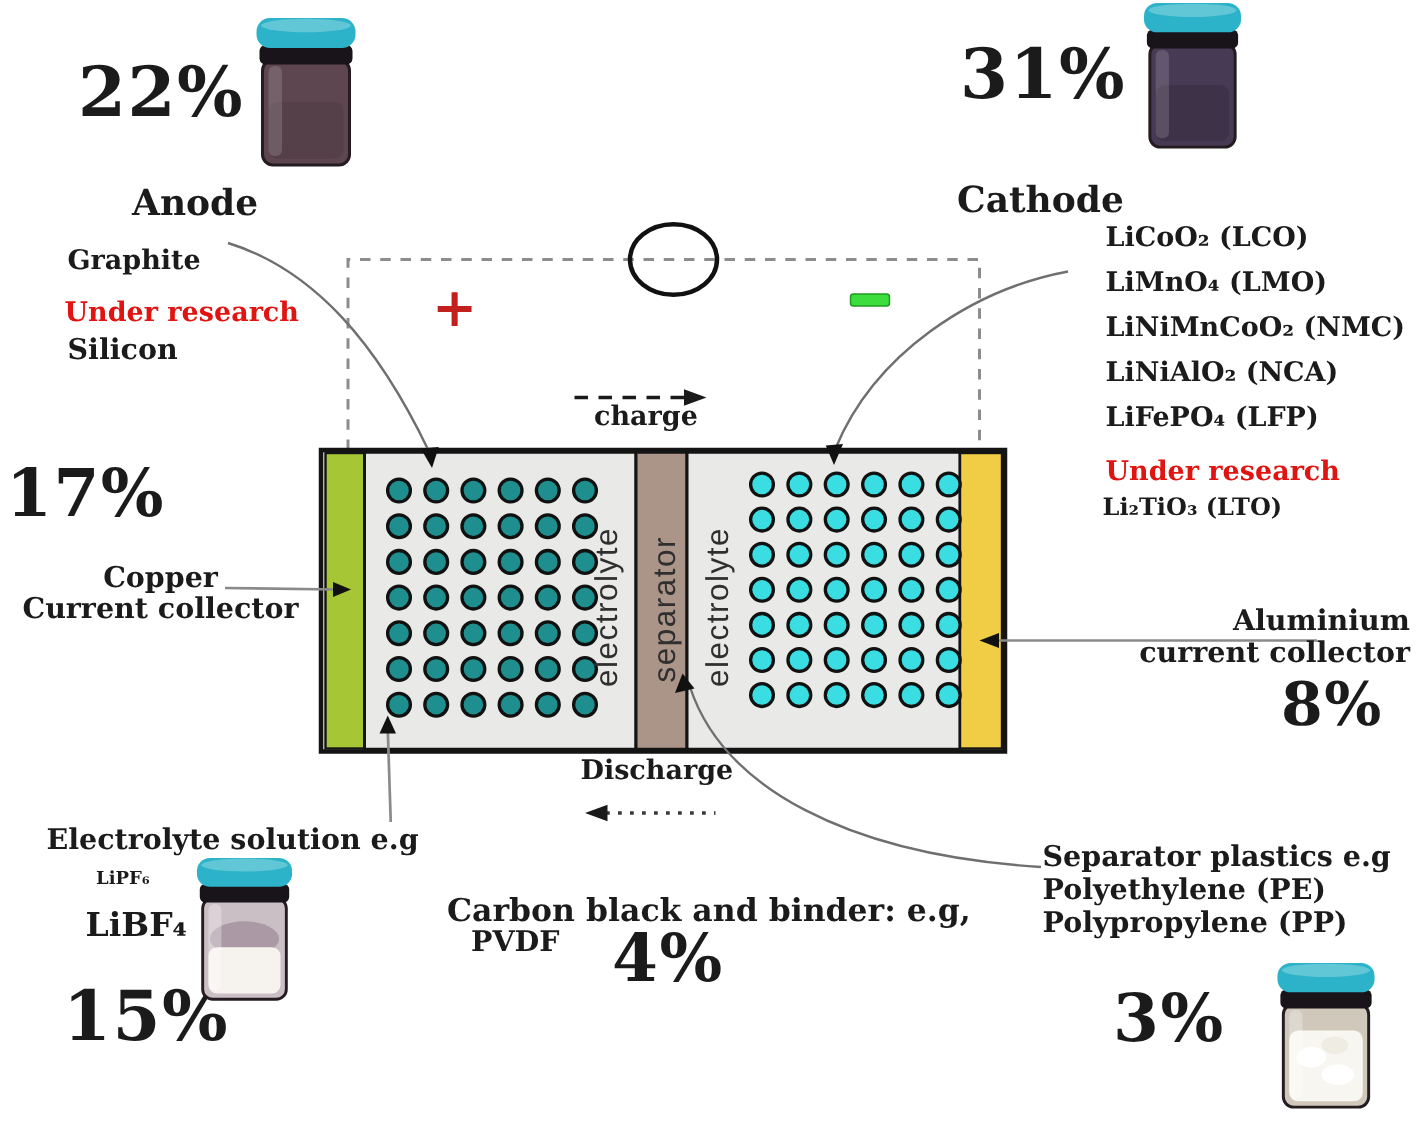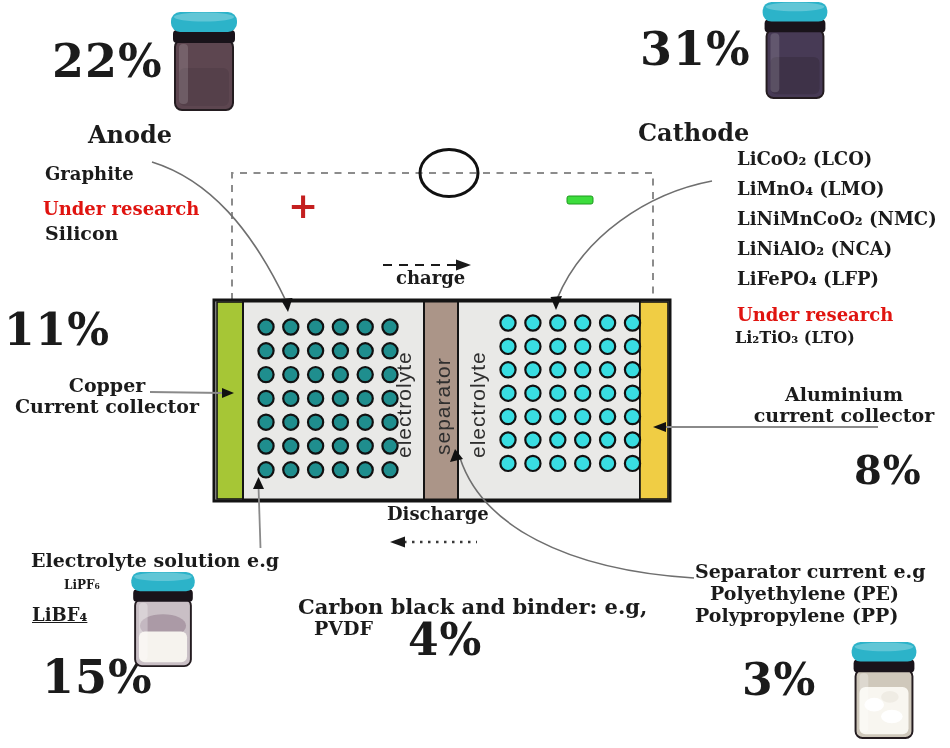--- a/index.html
+++ b/index.html
@@ -157,56 +157,56 @@
   </svg>
 
   <div class="t pct" style="left:52px;top:36px;font-size:46px;">22%</div>
   <div class="t pct" style="left:640px;top:24px;font-size:46px;">31%</div>
 
   <div class="t" style="left:88px;top:122px;font-size:24px;">Anode</div>
   <div class="t" style="left:45px;top:164px;font-size:18px;">Graphite</div>
   <div class="t red" style="left:43px;top:199px;font-size:18px;">Under research</div>
   <div class="t" style="left:45px;top:223px;font-size:19px;">Silicon</div>
 
-  <div class="t pct" style="left:4px;top:306px;font-size:44px;">11%</div>
+  <div class="t pct" style="left:4px;top:306px;font-size:44px;">17%</div>
   <div class="t ctr" style="left:8px;top:375px;width:198px;font-size:19px;">
     <div>Copper</div>
     <div>Current collector</div>
   </div>
 
   <div class="t" style="left:638px;top:120px;font-size:24px;">Cathode</div>
   <div class="t" style="left:737px;top:149px;font-size:18px;text-align:right;">LiCoO₂ (LCO)</div>
   <div class="t" style="left:737px;top:179px;font-size:18px;">LiMnO₄ (LMO)</div>
   <div class="t" style="left:737px;top:209px;font-size:18px;">LiNiMnCoO₂ (NMC)</div>
   <div class="t" style="left:737px;top:239px;font-size:18px;">LiNiAlO₂ (NCA)</div>
   <div class="t" style="left:737px;top:269px;font-size:18px;">LiFePO₄ (LFP)</div>
   <div class="t red" style="left:737px;top:305px;font-size:18px;">Under research</div>
   <div class="t" style="left:735px;top:329px;font-size:16px;">Li₂TiO₃ (LTO)</div>
 
-  <div class="t ctr" style="left:748px;top:384px;width:192px;font-size:19px;">
+  <div class="t ctr" style="left:748px;top:404px;width:192px;font-size:19px;text-align:right;">
     <div>Aluminium</div>
     <div>current collector</div>
   </div>
   <div class="t pct" style="left:854px;top:448px;font-size:40px;">8%</div>
 
   <div class="t" style="left:288px;top:186px;font-size:36px;color:#c41f1f;">+</div>
   <div class="t" style="left:396px;top:268px;font-size:18px;">charge</div>
   <div class="t" style="left:387px;top:504px;font-size:18px;">Discharge</div>
 
   <div class="t" style="left:31px;top:550px;font-size:19px;">Electrolyte solution e.g</div>
   <div class="t" style="left:64px;top:579px;font-size:12px;">LiPF₆</div>
-  <div class="t" style="left:32px;top:605px;font-size:18px;text-decoration:underline;">LiBF₄</div>
+  <div class="t" style="left:57px;top:605px;font-size:22px;">LiBF₄</div>
   <div class="t pct" style="left:42px;top:652px;font-size:46px;">15%</div>
 
   <div class="t" style="left:298px;top:595px;font-size:21px;">Carbon black and binder: e.g,</div>
   <div class="t" style="left:298px;top:618px;font-size:19px;margin-left:16px;">PVDF</div>
   <div class="t pct" style="left:408px;top:616px;font-size:44px;">4%</div>
 
-  <div class="t" style="left:695px;top:561px;font-size:19px;">Separator current e.g</div>
-  <div class="t" style="left:695px;top:583px;font-size:19px;margin-left:15px;">Polyethylene (PE)</div>
+  <div class="t" style="left:695px;top:561px;font-size:19px;">Separator plastics e.g</div>
+  <div class="t" style="left:695px;top:583px;font-size:19px;">Polyethylene (PE)</div>
   <div class="t" style="left:695px;top:605px;font-size:19px;">Polypropylene (PP)</div>
   <div class="t pct" style="left:742px;top:656px;font-size:44px;">3%</div>
 
   <div class="jar" style="left:166px;top:10px;width:76px;height:104px;">
     <svg viewBox="0 0 76 104">
       <rect x="9" y="30" width="58" height="70" rx="7" stroke="#241c20" stroke-width="2" fill="#5d4650"></rect>
       <rect x="13" y="58" width="50" height="38" rx="6" fill="#55404a"></rect>
       <rect x="7" y="20" width="62" height="13" rx="4" fill="#19131a"></rect>
       <rect x="5" y="2" width="66" height="20" rx="9" fill="#2cb3c9"></rect>
       <ellipse cx="38" cy="7" rx="30" ry="4.5" fill="#ffffff" opacity="0.25"></ellipse>

